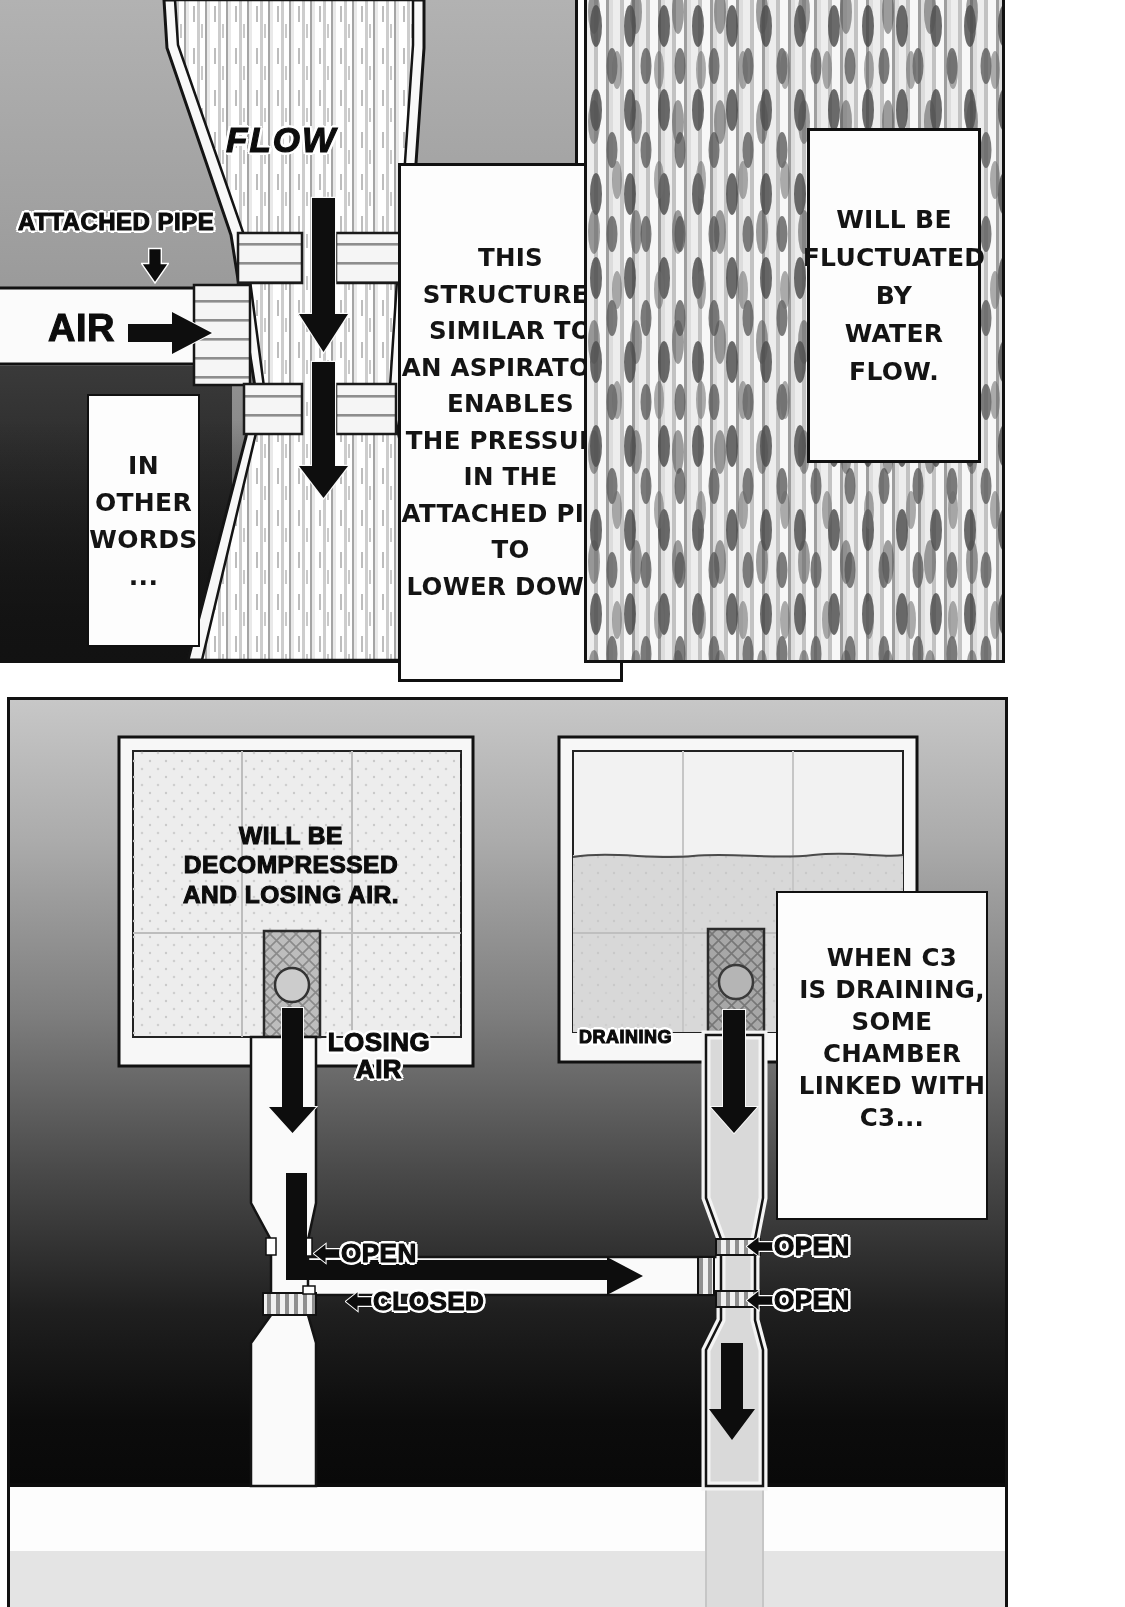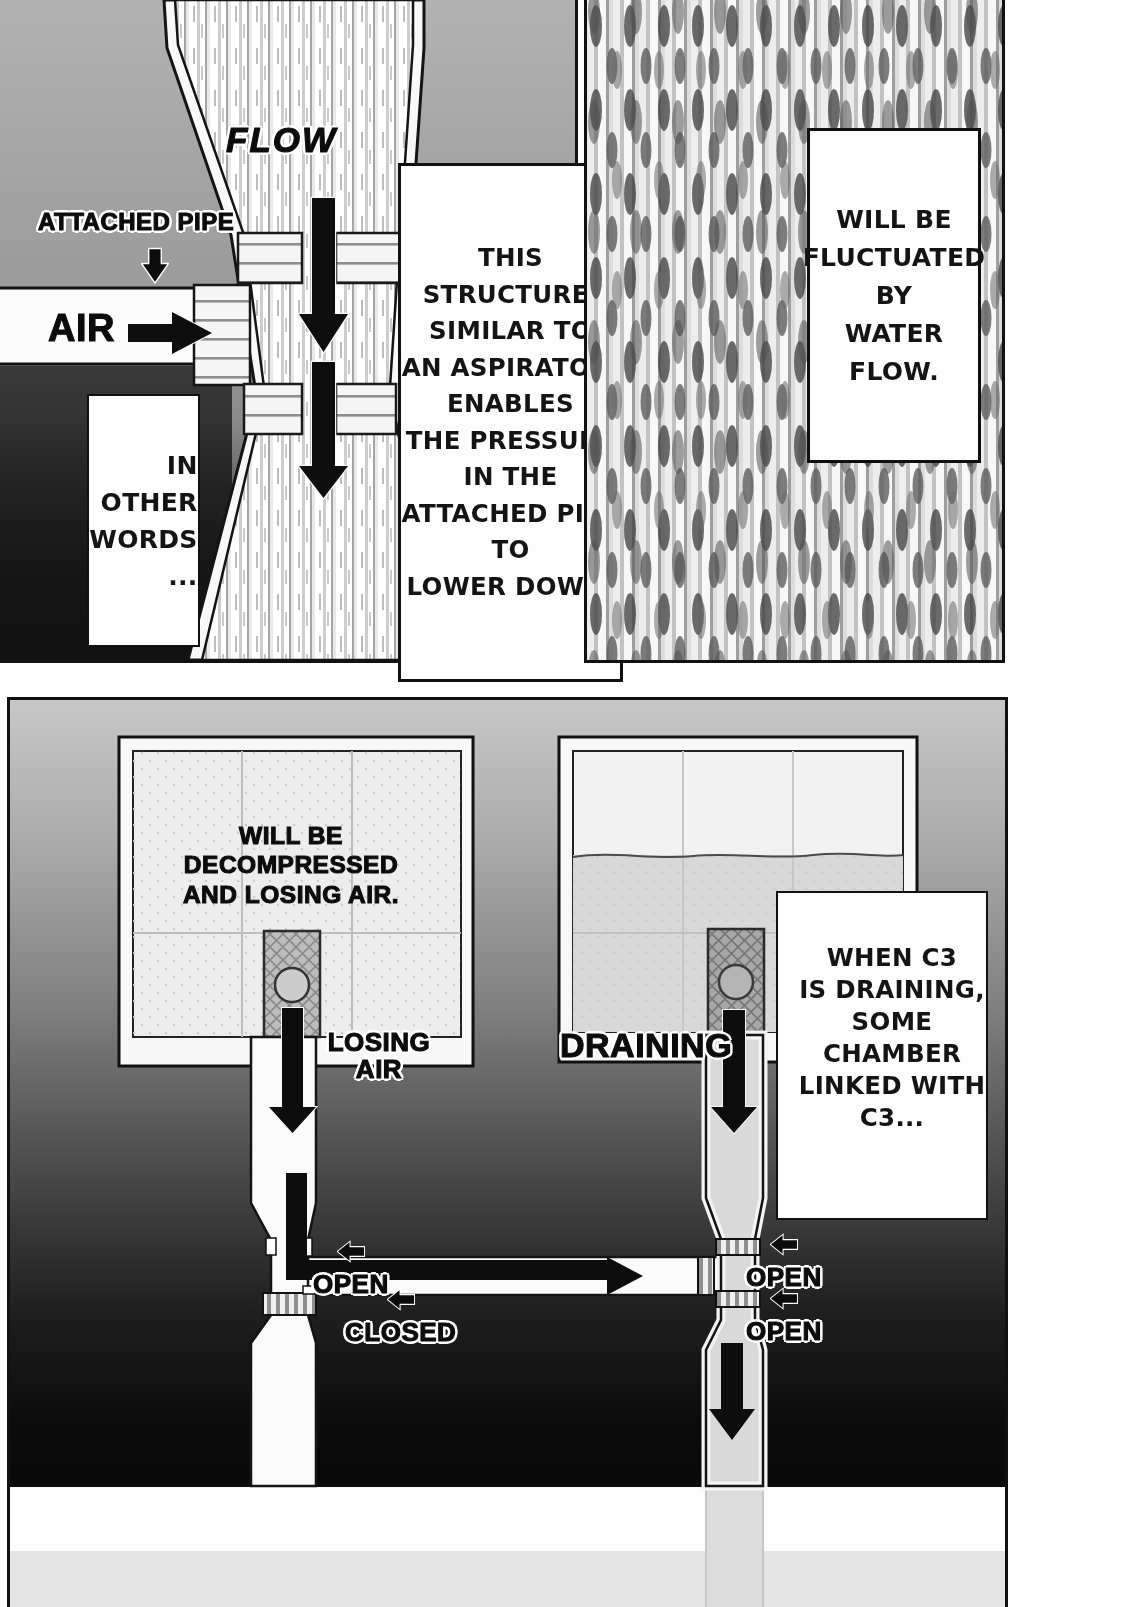--- a/index.html
+++ b/index.html
@@ -11,21 +11,21 @@
   
   .box{position:absolute;box-sizing:border-box;background:#fdfdfd;border:3px solid #101010;
        display:flex;align-items:center;justify-content:center;text-align:center;}
   .dlg{font-family:"DejaVu Sans",sans-serif;font-weight:700;white-space:pre-line;color:#141414;
        letter-spacing:.3px;}
   
   .hvy{font-weight:700;color:#0c0c0c;-webkit-text-stroke:1.1px #0c0c0c;letter-spacing:.5px;
        font-family:"Liberation Sans",sans-serif;line-height:1.05;white-space:pre-line;text-align:center;}
   .outl{text-shadow:3px 0 0 #fff,-3px 0 0 #fff,0 3px 0 #fff,0 -3px 0 #fff,
         2.4px 2.4px 0 #fff,-2.4px 2.4px 0 #fff,2.4px -2.4px 0 #fff,-2.4px -2.4px 0 #fff;}
-  .vlabel{position:absolute;display:flex;align-items:center;gap:8px;flex-direction:column;}
+  .vlabel{position:absolute;display:flex;align-items:center;gap:0;}
   .vlabel svg{position:static;flex:0 0 auto;}
 </style>
 </head>
 <body>
 
 <div class="page">
 
   <section class="panel" style="left:0;top:0;width:578px;height:663px;border-right:3px solid #111;border-bottom:3px solid #111;">
     <svg width="575" height="660" viewBox="0 0 575 660">
       <defs>
@@ -71,42 +71,42 @@
       <rect x="244" y="384" width="58" height="50" fill="url(#tlH)" stroke="#1a1a1a" stroke-width="2.5"></rect>
       <rect x="336" y="384" width="60" height="50" fill="url(#tlH)" stroke="#1a1a1a" stroke-width="2.5"></rect>
 
       <path style="paint-order:stroke" d="M312,198 h23 v116 h13 l-24.5,38 l-24.5,-38 h13 z" fill="#0e0e0e" stroke="#fafafa" stroke-width="2.5"></path>
       <path style="paint-order:stroke" d="M312,362 h23 v104 h13 l-24.5,32 l-24.5,-32 h13 z" fill="#0e0e0e" stroke="#fafafa" stroke-width="2.5"></path>
       <path style="paint-order:stroke" d="M128,324 h44 v-12 l40,21 l-40,21 v-12 h-44 z" fill="#0e0e0e" stroke="#fbfbfb" stroke-width="2"></path>
     </svg>
 
     <div class="abs hvy outl" style="left:226px;top:122px;font-size:35px;letter-spacing:2px;font-style:italic;">FLOW</div>
 
-    <div class="abs hvy outl" style="left:38px;top:209px;font-size:24px;text-align:center;">ATTACHED PIPE</div>
+    <div class="abs hvy outl" style="left:18px;top:209px;font-size:24px;text-align:center;">ATTACHED PIPE</div>
 
     <svg class="abs" style="left:141px;top:247px;" width="28" height="38" viewBox="0 0 30 40">
       <path d="M9,2 H21 V18 H28 L15,37 L2,18 H9 Z" fill="#0c0c0c" stroke="#fff" stroke-width="3" style="paint-order:stroke"></path>
     </svg>
 
     <div class="abs hvy" style="left:48px;top:309px;font-size:38px;">AIR</div>
 
     <div class="box" style="left:398px;top:163px;width:225px;height:519px;">
       <div class="dlg" style="font-size:24.5px;line-height:36.5px;">THIS
 STRUCTURE,
 SIMILAR TO
 AN ASPIRATOR,
 ENABLES
 THE PRESSURE
 IN THE
 ATTACHED PIPE
 TO
 LOWER DOWN.</div>
     </div>
 
-    <div class="box" style="left:87px;top:394px;width:113px;height:253px;border-width:2.5px;text-align:right;">
+    <div class="box" style="left:87px;top:394px;width:113px;height:253px;border-width:2.5px;">
       <div class="dlg" style="font-size:25px;line-height:37px;">IN
 OTHER
 WORDS
 ...</div>
     </div>
   </section>
 
   <section class="panel" style="left:584px;top:0;width:421px;height:663px;border:3px solid #111;border-top:none;">
     <svg width="415" height="660" viewBox="0 0 415 660">
       <defs>
@@ -222,21 +222,21 @@
       <path d="M711,643 h22 v66 h12 l-23,31 l-23,-31 h12 z" fill="#0d0d0d"></path>
     </svg>
 
     <div class="abs hvy" style="left:116px;top:121px;width:330px;font-size:24.5px;line-height:1.2;">WILL BE
 DECOMPRESSED
 AND LOSING AIR.</div>
 
     <div class="abs hvy outl" style="left:293px;top:329px;width:152px;font-size:26px;">LOSING
 AIR</div>
 
-    <div class="abs hvy outl" style="left:550px;top:328px;width:155px;font-size:34px;">DRAINING</div>
+    <div class="abs hvy outl" style="left:538px;top:328px;width:155px;font-size:18px;">DRAINING</div>
 
     <div class="vlabel" style="left:303px;top:540px;">
       <svg width="28" height="23" viewBox="0 0 29 23">
         <path d="M28,7 H13 V2 L1,11.5 L13,21 V16 H28 Z" fill="#0c0c0c" stroke="#fff" stroke-width="2.2" style="paint-order:stroke"></path>
       </svg>
       <span class="hvy outl" style="font-size:26px;">OPEN</span>
     </div>
     <div class="vlabel" style="left:303px;top:588px;margin-left:32px;">
       <svg width="28" height="23" viewBox="0 0 29 23">
         <path d="M28,7 H13 V2 L1,11.5 L13,21 V16 H28 Z" fill="#0c0c0c" stroke="#fff" stroke-width="2.2" style="paint-order:stroke"></path>

